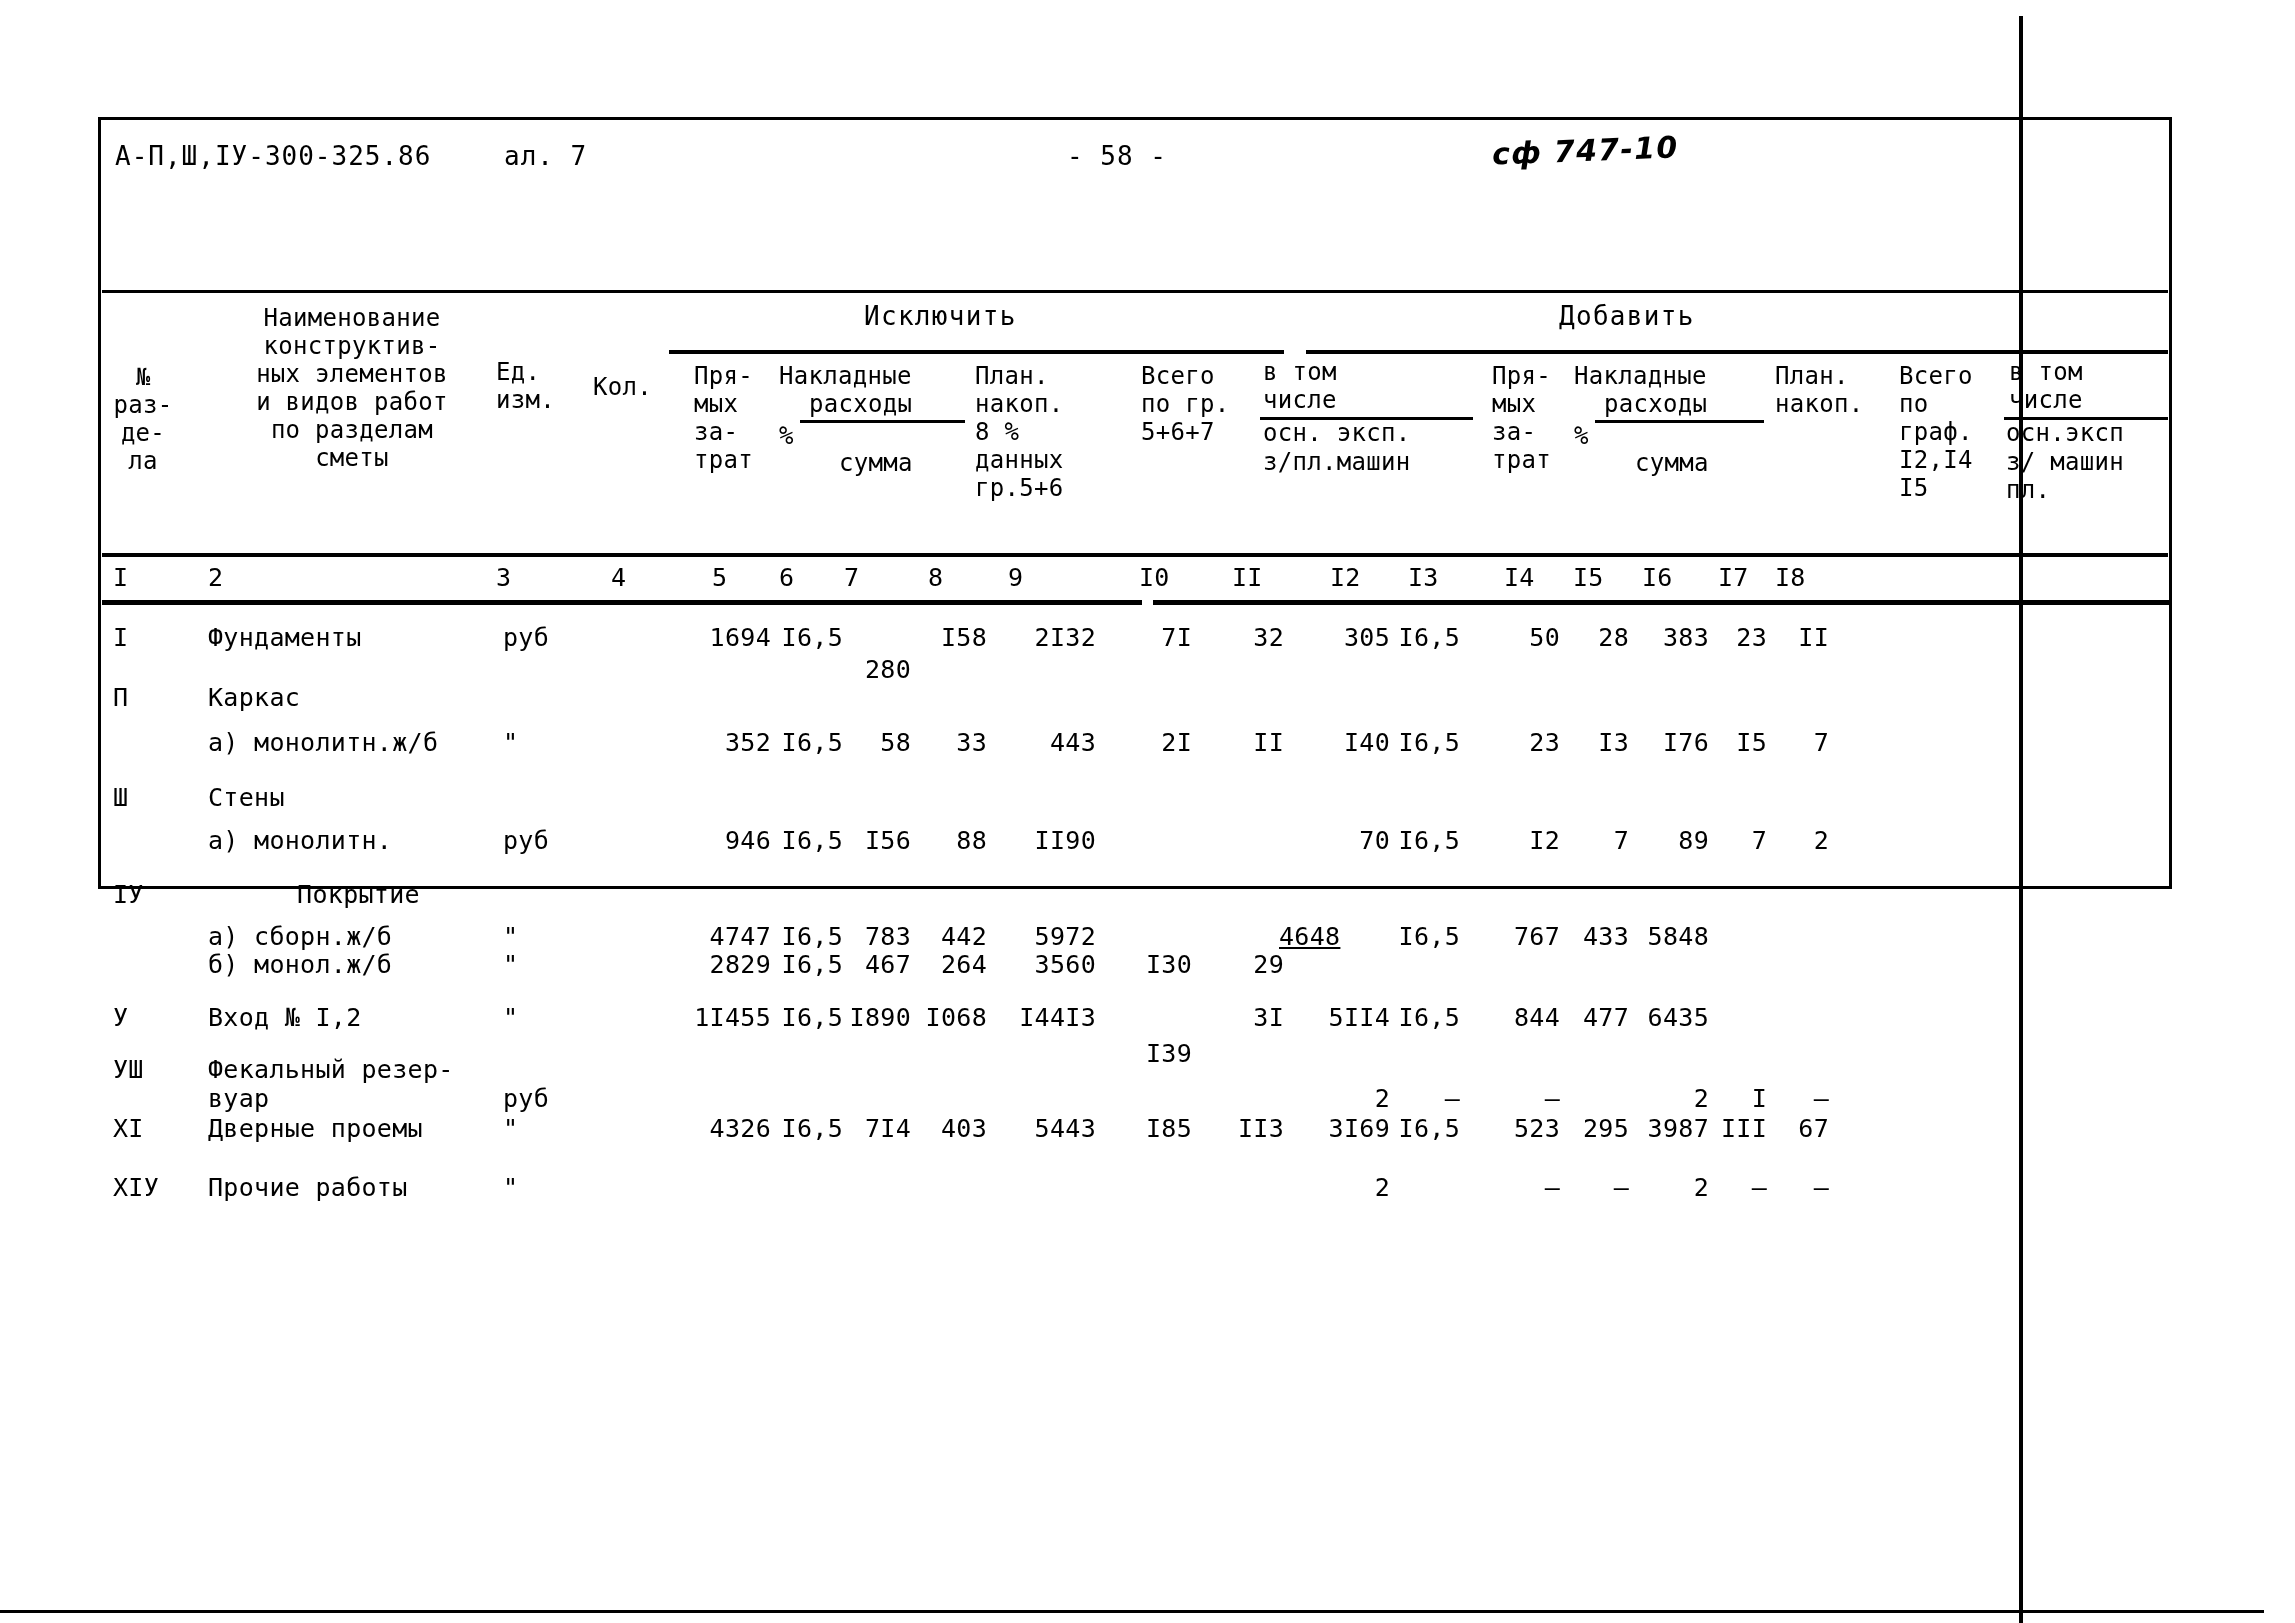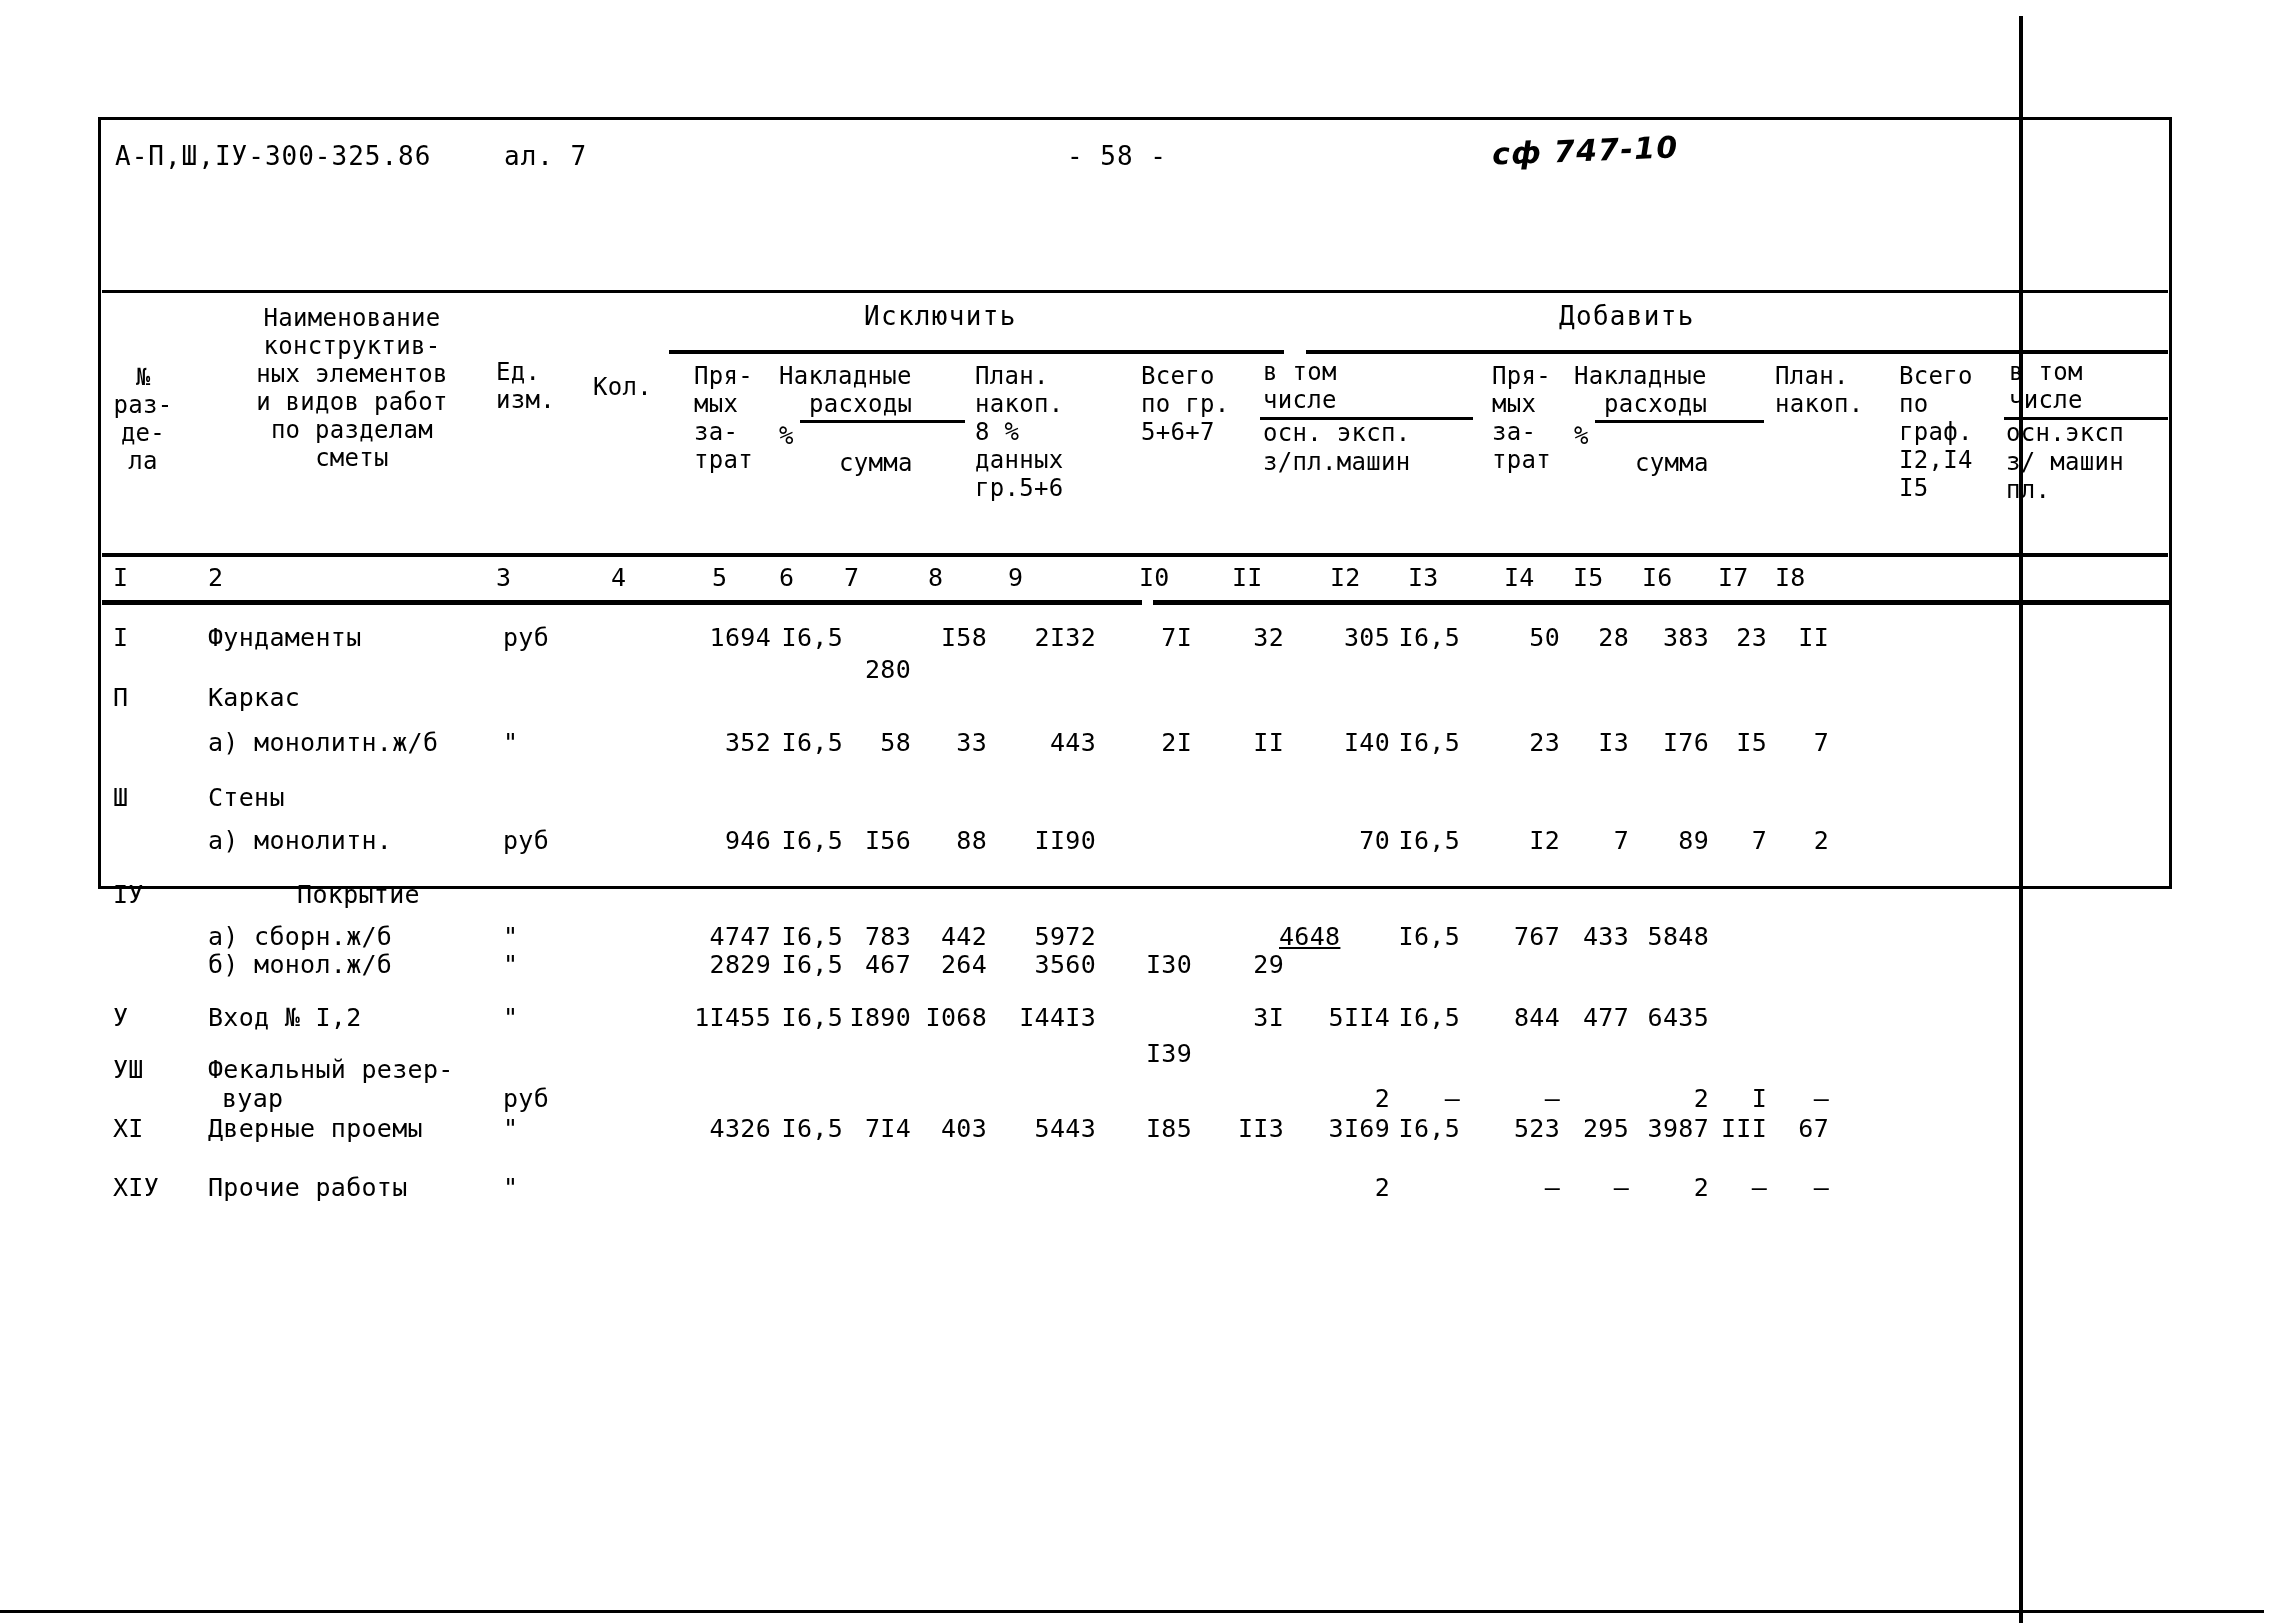--- a/index.html
+++ b/index.html
@@ -349,21 +349,21 @@
         <div class="cell" style="left: 1173px; top: 987px; width: 111px; text-align: right;">3I</div>
         <div class="cell" style="left: 1279px; top: 987px; width: 111px; text-align: right;">5II4</div>
         <div class="cell" style="left: 1349px; top: 987px; width: 111px; text-align: right;">I6,5</div>
         <div class="cell" style="left: 1449px; top: 987px; width: 111px; text-align: right;">844</div>
         <div class="cell" style="left: 1518px; top: 987px; width: 111px; text-align: right;">477</div>
         <div class="cell" style="left: 1598px; top: 987px; width: 111px; text-align: right;">6435</div>
       </div>
       <div>
         <div class="cell" style="left: 113px; top: 1039px; width: 92px; text-align: left;">УШ</div>
         <div class="cell" style="left: 208px; top: 1039px; width: 301px; text-align: left;">Фекальный резер-</div>
-        <div class="cell" style="left: 208px; top: 1068px; width: 301px; text-align: left; margin-left: 14px;">вуар</div>
+        <div class="cell" style="left: 208px; top: 1068px; width: 301px; text-align: left;">вуар</div>
         <div class="cell" style="left: 503px; top: 1068px; width: 79px; text-align: left;">руб</div>
         <div class="cell" style="left: 1279px; top: 1068px; width: 111px; text-align: right;">2</div>
         <div class="cell" style="left: 1349px; top: 1068px; width: 111px; text-align: right;">–</div>
         <div class="cell" style="left: 1449px; top: 1068px; width: 111px; text-align: right;">–</div>
         <div class="cell" style="left: 1598px; top: 1068px; width: 111px; text-align: right;">2</div>
         <div class="cell" style="left: 1656px; top: 1068px; width: 111px; text-align: right;">I</div>
         <div class="cell" style="left: 1718px; top: 1068px; width: 111px; text-align: right;">–</div>
       </div>
       <div>
         <div class="cell" style="left: 113px; top: 1098px; width: 92px; text-align: left;">XI</div>

